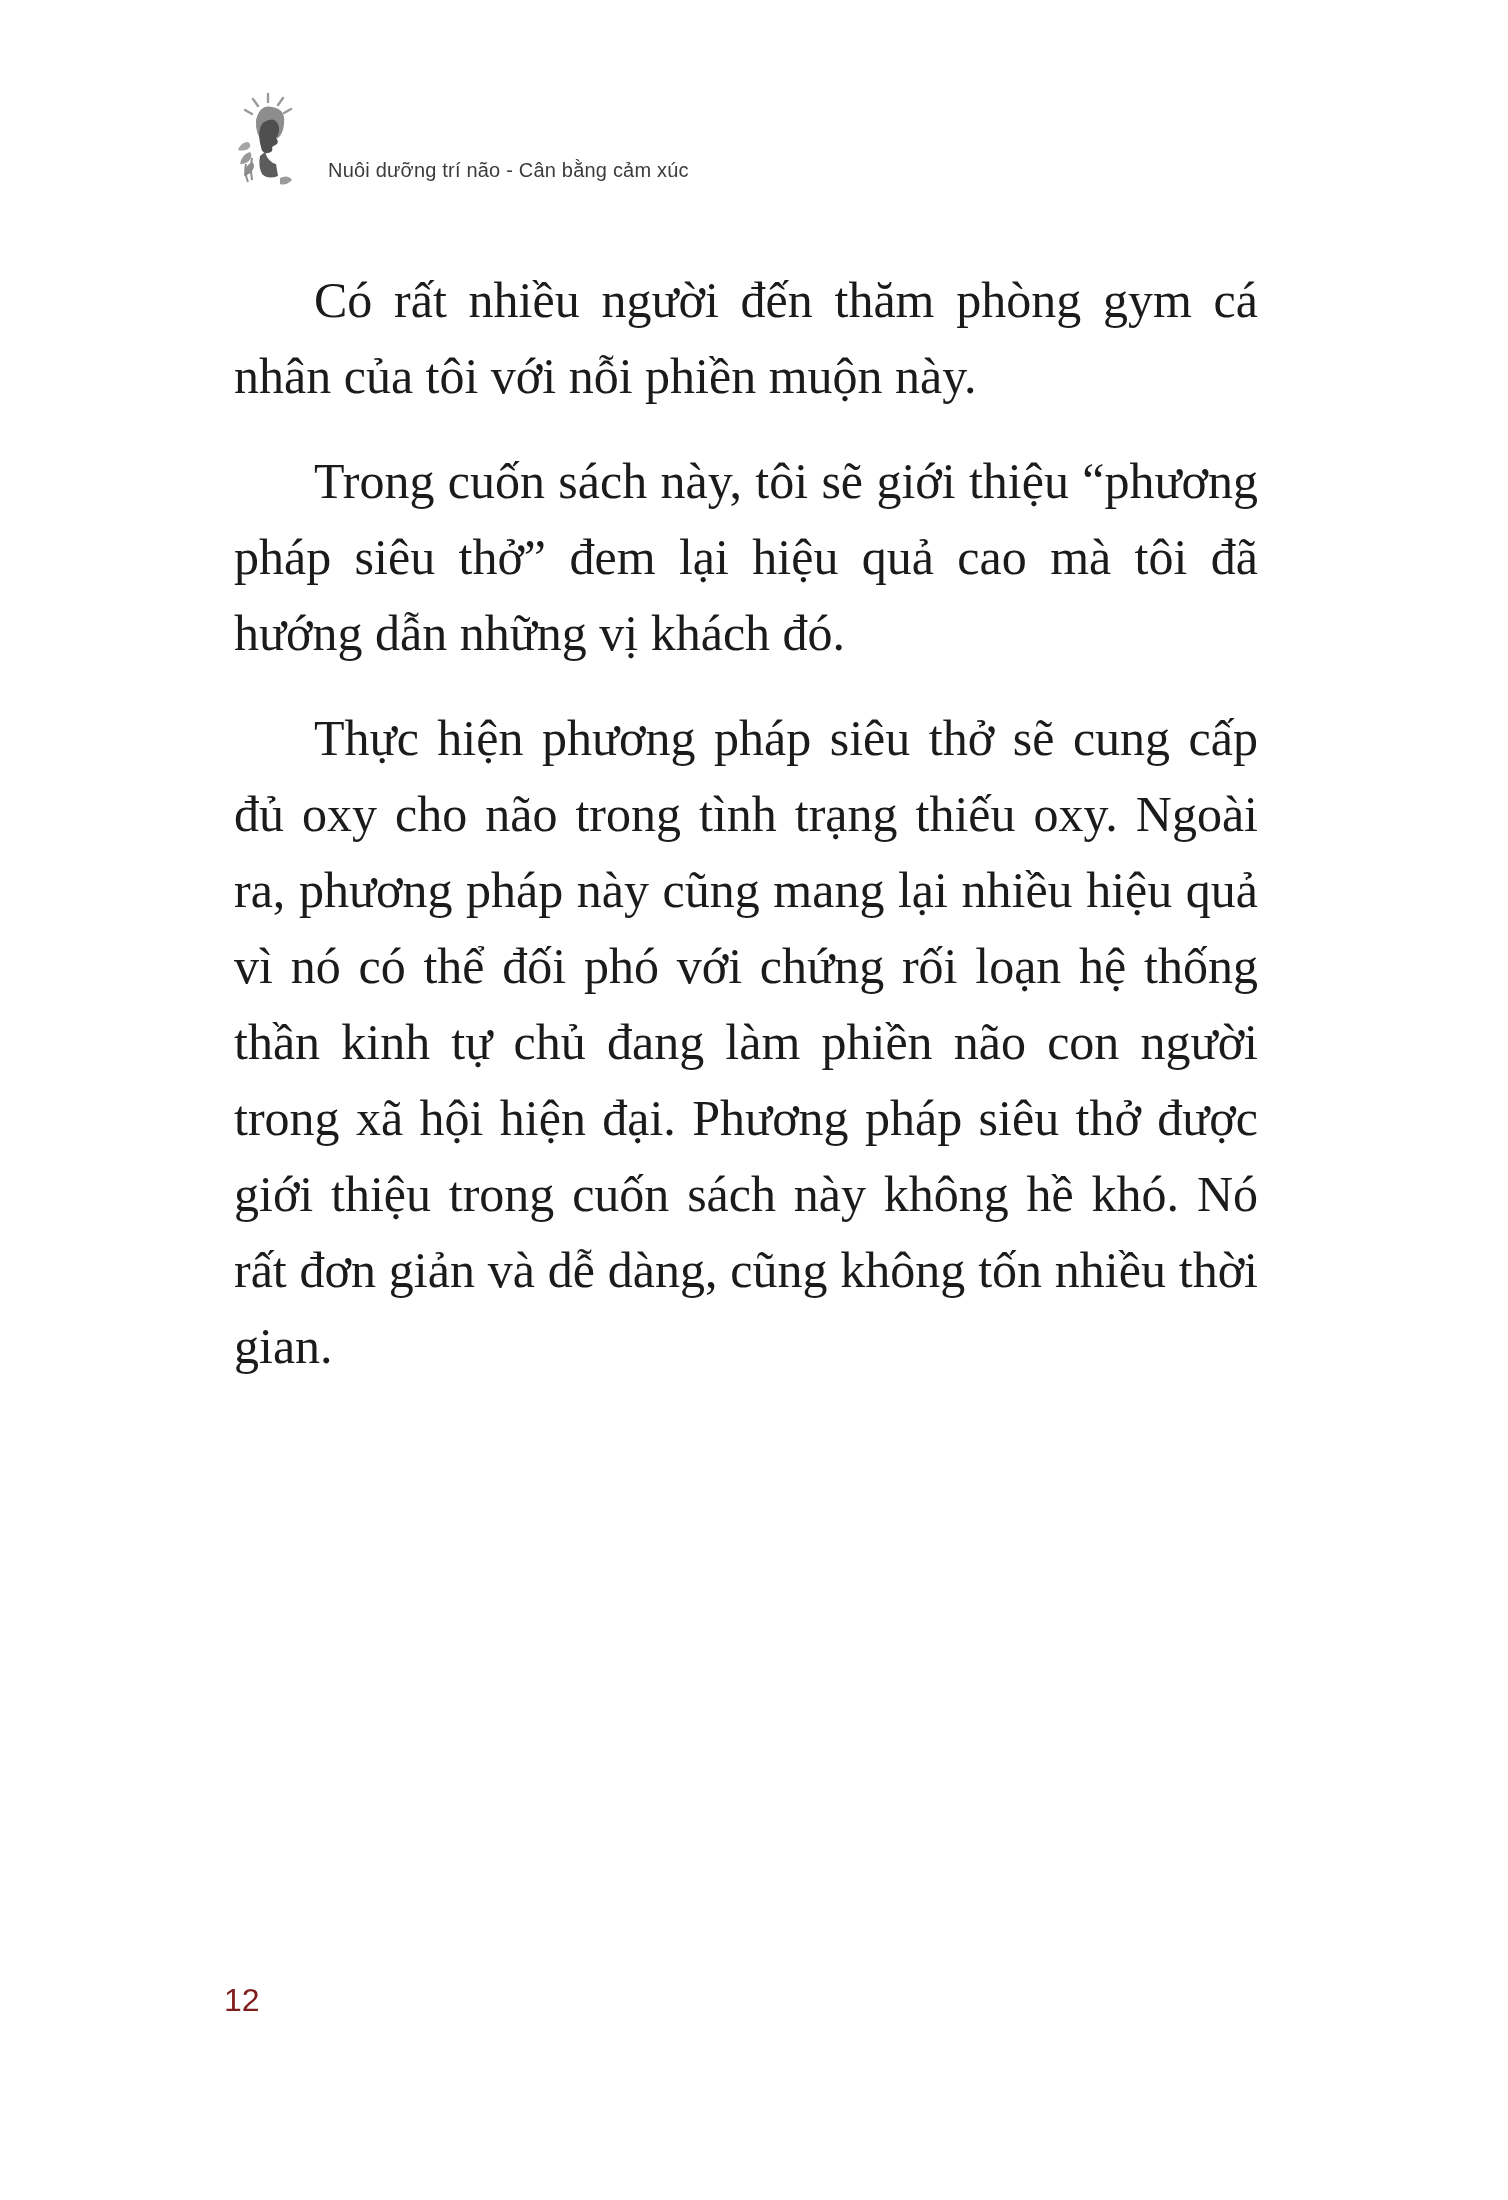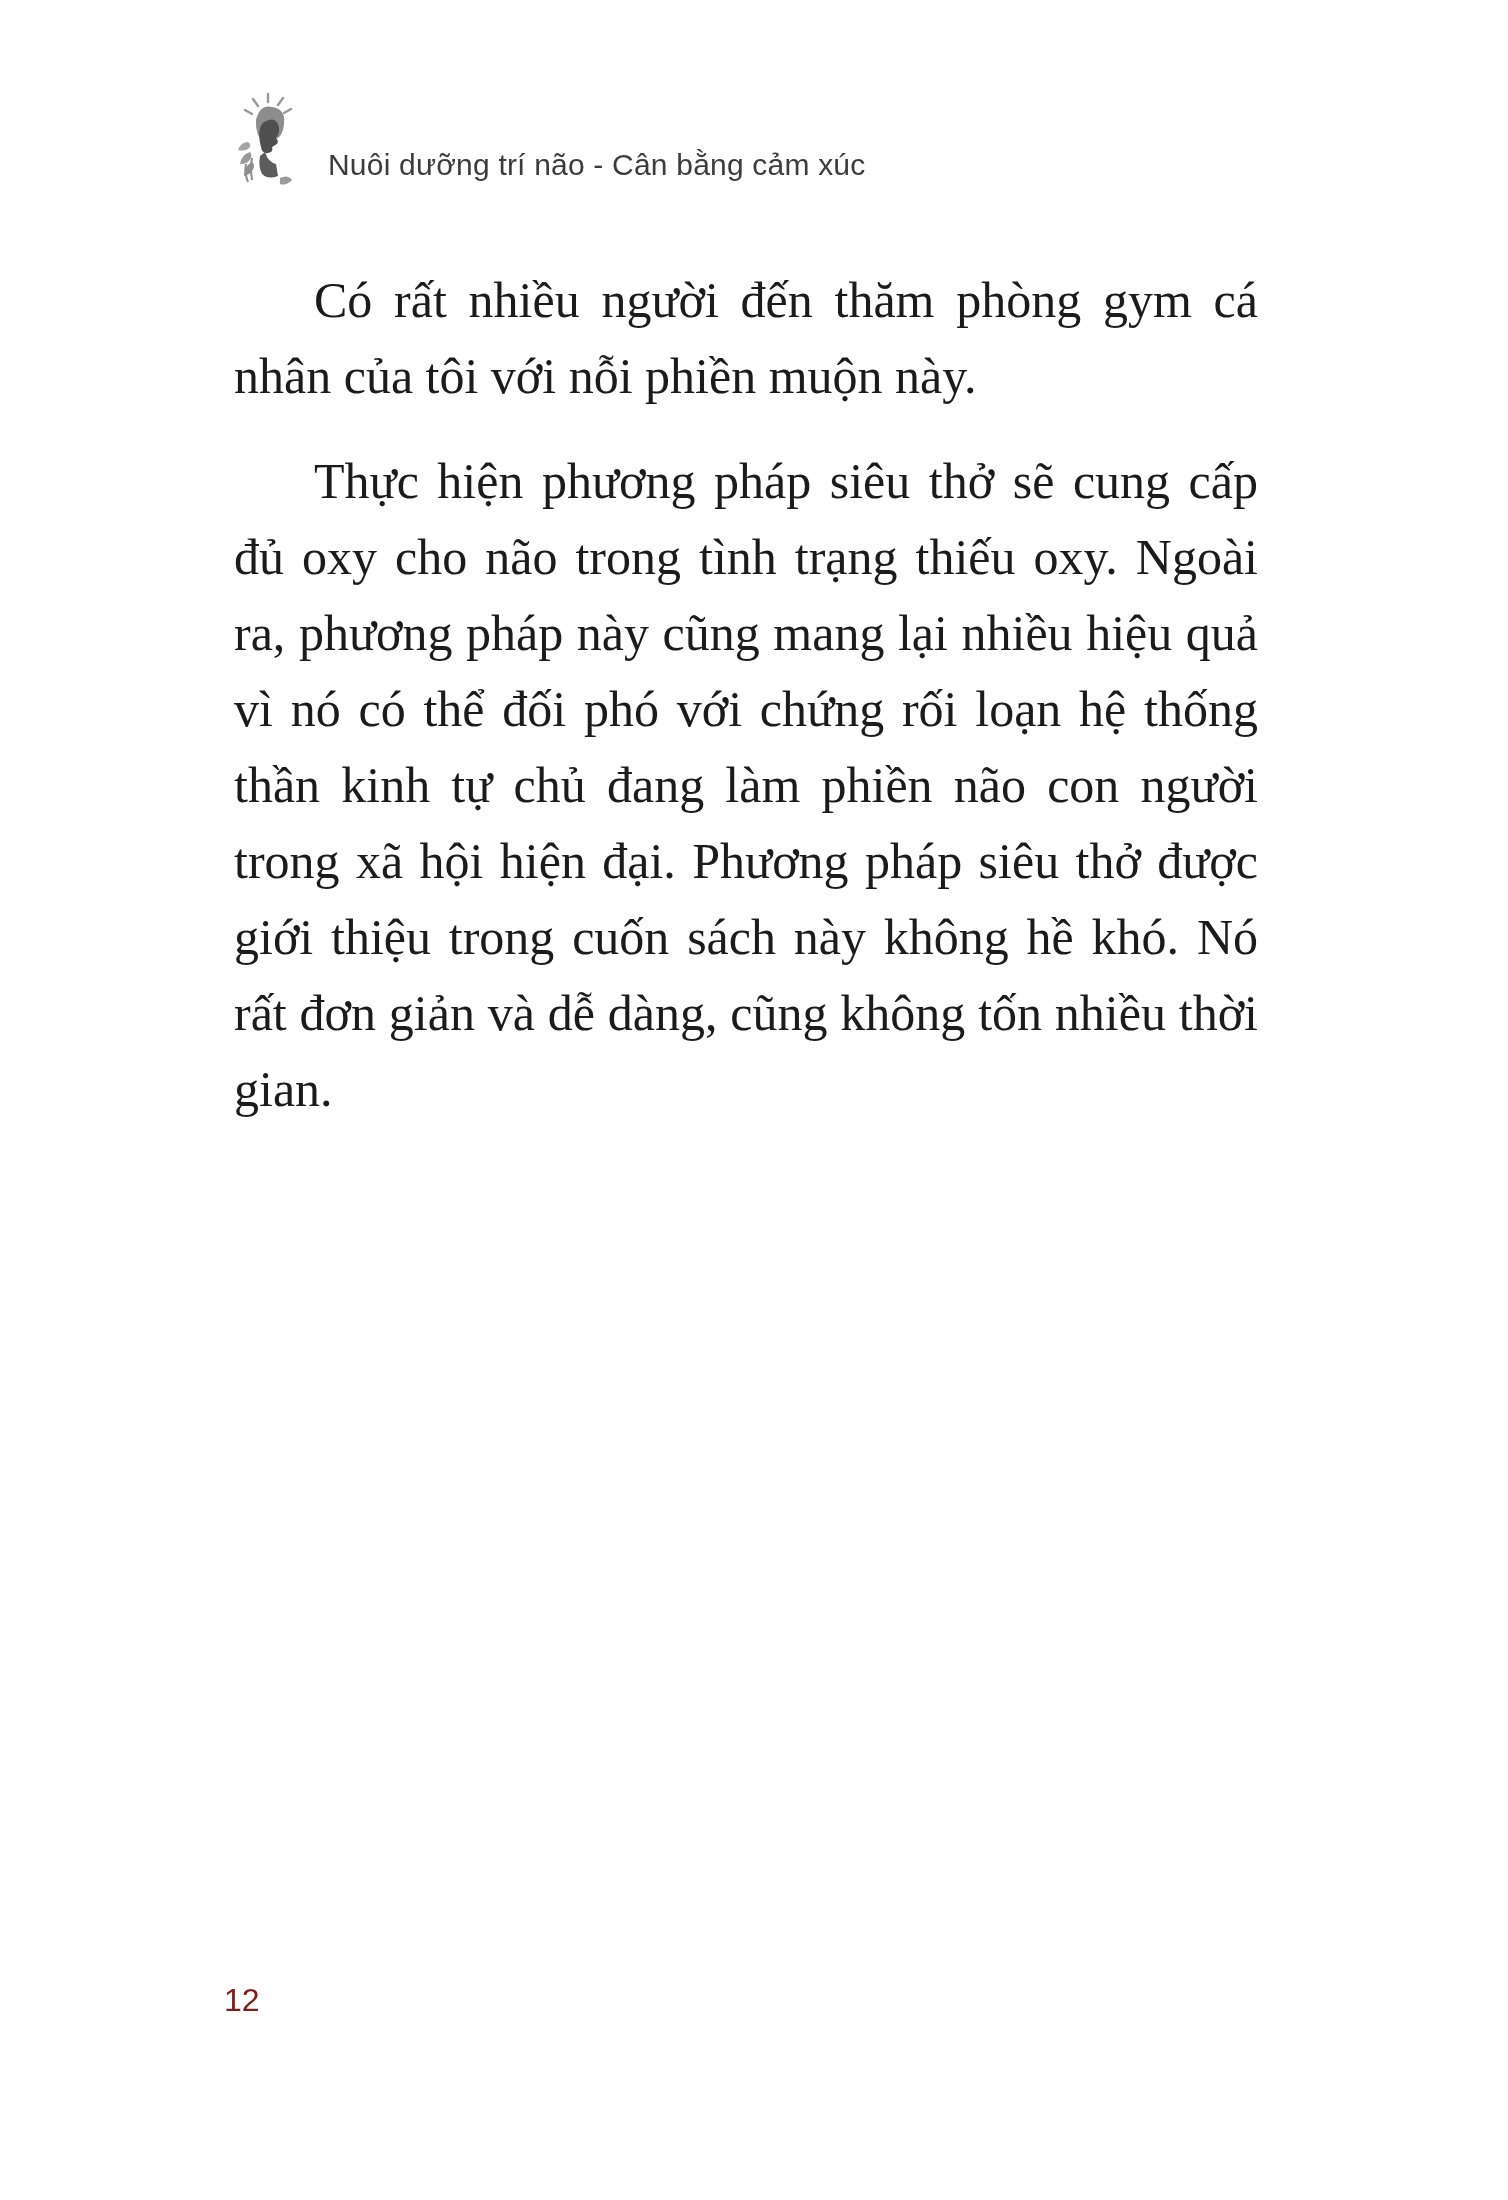--- a/index.html
+++ b/index.html
@@ -21,21 +21,21 @@
     align-items: flex-end;
     gap: 26px;
   }
   .logo {
     width: 64px;
     height: 96px;
     flex: 0 0 auto;
   }
   .header-title {
     font-family: "Liberation Sans", sans-serif;
-    font-size: 30px;
+    font-size: 20px;
     font-weight: 400;
     color: #3c3c3c;
     letter-spacing: 0.2px;
     padding-bottom: 6px;
     white-space: nowrap;
   }
   .body-text {
     position: absolute;
     left: 234px;
     top: 262px;
@@ -92,18 +92,19 @@
         </g>
 
         <path d="M42 86 Q50 82 54 88 Q48 94 42 92 Z" fill="#9a9a9a"></path>
       </svg>
     </span>
     <span class="header-title">Nuôi dưỡng trí não - Cân bằng cảm xúc</span>
   </div>
 
   <div class="body-text">
     <p>Có rất nhiều người đến thăm phòng gym cá nhân của tôi với nỗi phiền muộn này.</p>
+    <p>Trong cuốn sách này, tôi sẽ giới thiệu “phương pháp siêu thở” đem lại hiệu quả cao mà tôi đã hướng dẫn những vị khách đó.</p>
     <p>Thực hiện phương pháp siêu thở sẽ cung cấp đủ oxy cho não trong tình trạng thiếu oxy. Ngoài ra, phương pháp này cũng mang lại nhiều hiệu quả vì nó có thể đối phó với chứng rối loạn hệ thống thần kinh tự chủ đang làm phiền não con người trong xã hội hiện đại. Phương pháp siêu thở được giới thiệu trong cuốn sách này không hề khó. Nó rất đơn giản và dễ dàng, cũng không tốn nhiều thời gian.</p>
   </div>
 
   <div class="page-number">12</div>
 
 </div>
 
 </body></html>

